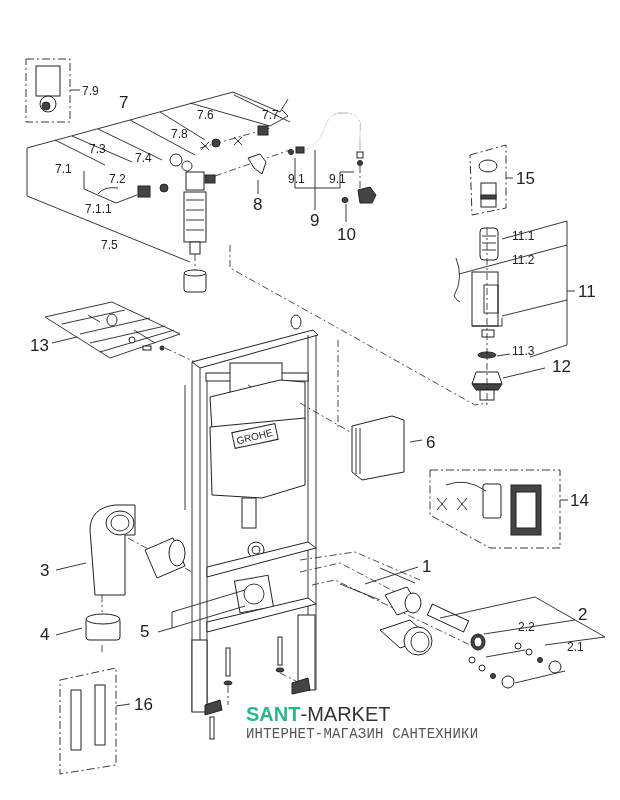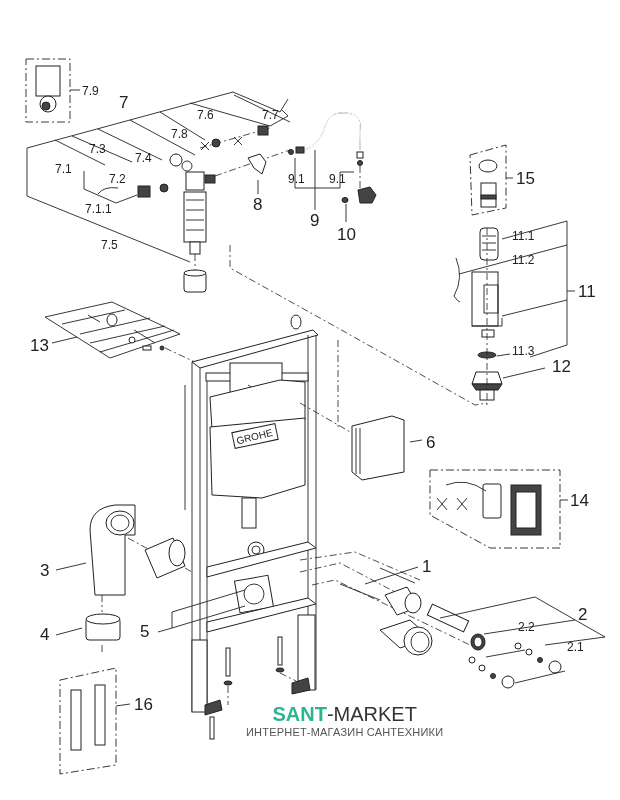--- a/index.html
+++ b/index.html
@@ -6,24 +6,24 @@
   body{width:620px;height:800px;position:relative;overflow:hidden;font-family:"Liberation Sans",sans-serif;}
   svg{position:absolute;left:0;top:0;}
   .ln{stroke:#222;stroke-width:0.9;fill:none;}
   .dash{stroke:#222;stroke-width:0.8;fill:none;stroke-dasharray:7 3 2 3;}
   .part{stroke:#222;stroke-width:1;fill:#fff;}
   .dark{stroke:#222;stroke-width:1;fill:#444;}
   .lbl{font-family:"Liberation Sans",sans-serif;fill:#222;}
   .big{font-size:17px;}
   .sm{font-size:12px;}
   .wm{position:absolute;left:246px;top:704px;}
-  .wm-logo{font-family:"Liberation Sans",sans-serif;font-size:20px;line-height:20px;text-align:center;}
+  .wm-logo{font-family:"Liberation Sans",sans-serif;font-size:20px;line-height:20px;}
   .wm-a{color:#2bb58f;font-weight:bold;}
   .wm-b{color:#333;}
-  .wm-sub{font-family:Liberation Sans, sans-serif;font-size:11px;color:#555;margin-top:2px;letter-spacing:0.2px;}
+  .wm-sub{font-family:Liberation Mono, monospace;font-size:14px;color:#555;margin-top:2px;letter-spacing:0.2px;}
 </style>
 </head>
 <body>
 
 <svg width="620" height="800" viewBox="0 0 620 800">
 
   <g>
     <rect x="26" y="59" width="44" height="63" class="ln" stroke-dasharray="8 3 2 3"></rect>
     <rect x="36" y="66" width="24" height="30" class="part"></rect>
     <circle cx="48" cy="104" r="8" class="part"></circle>

